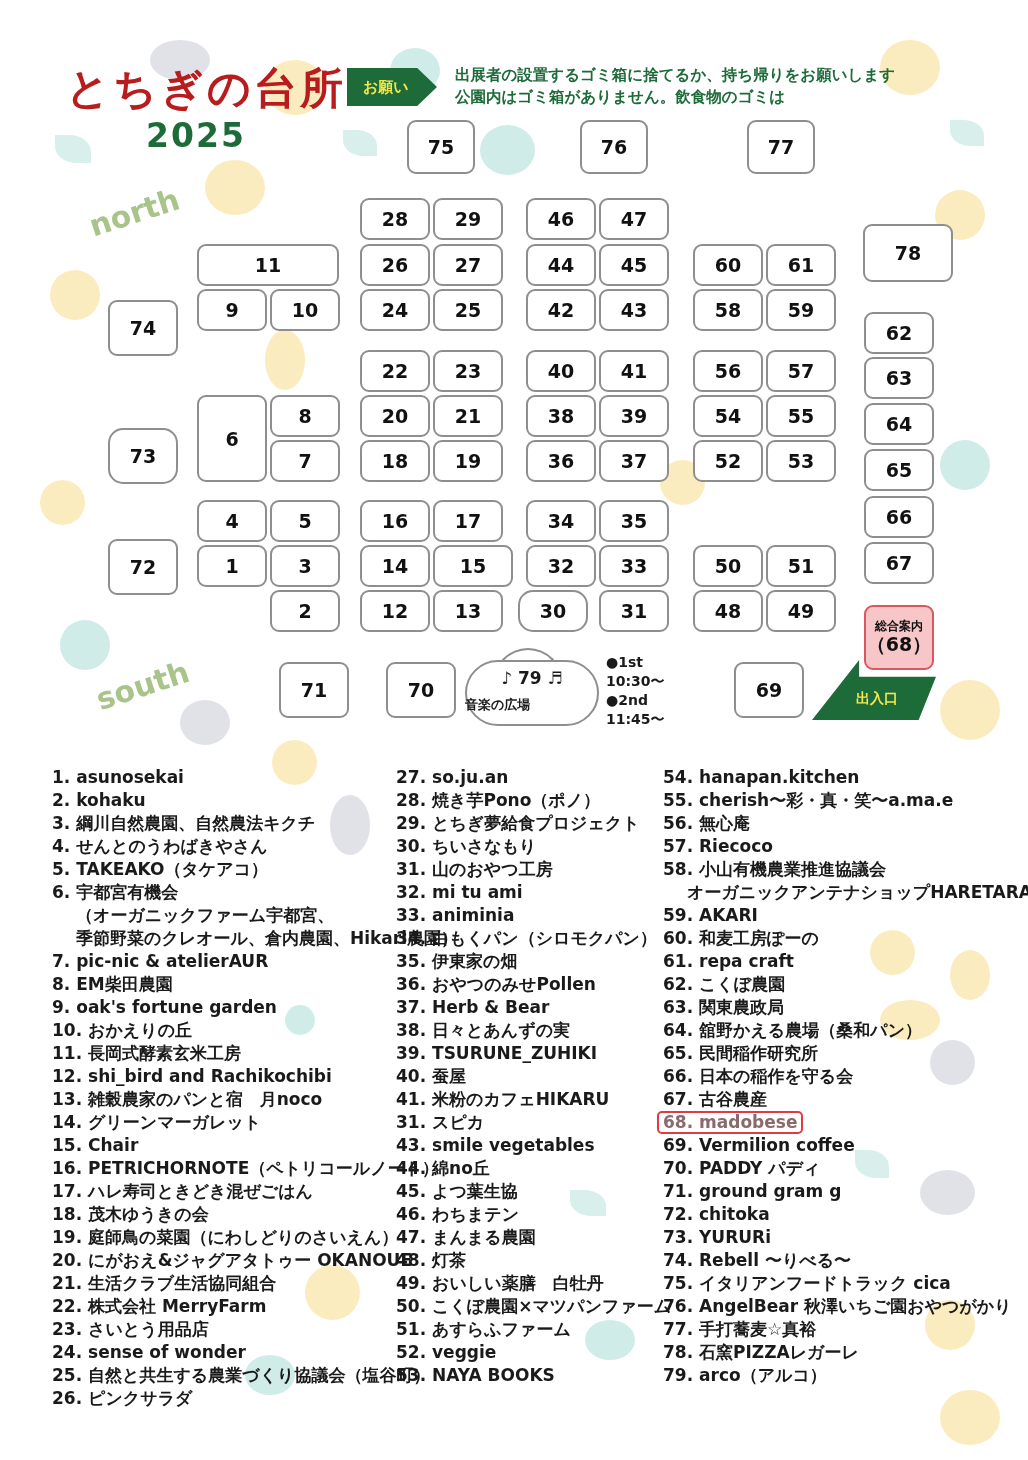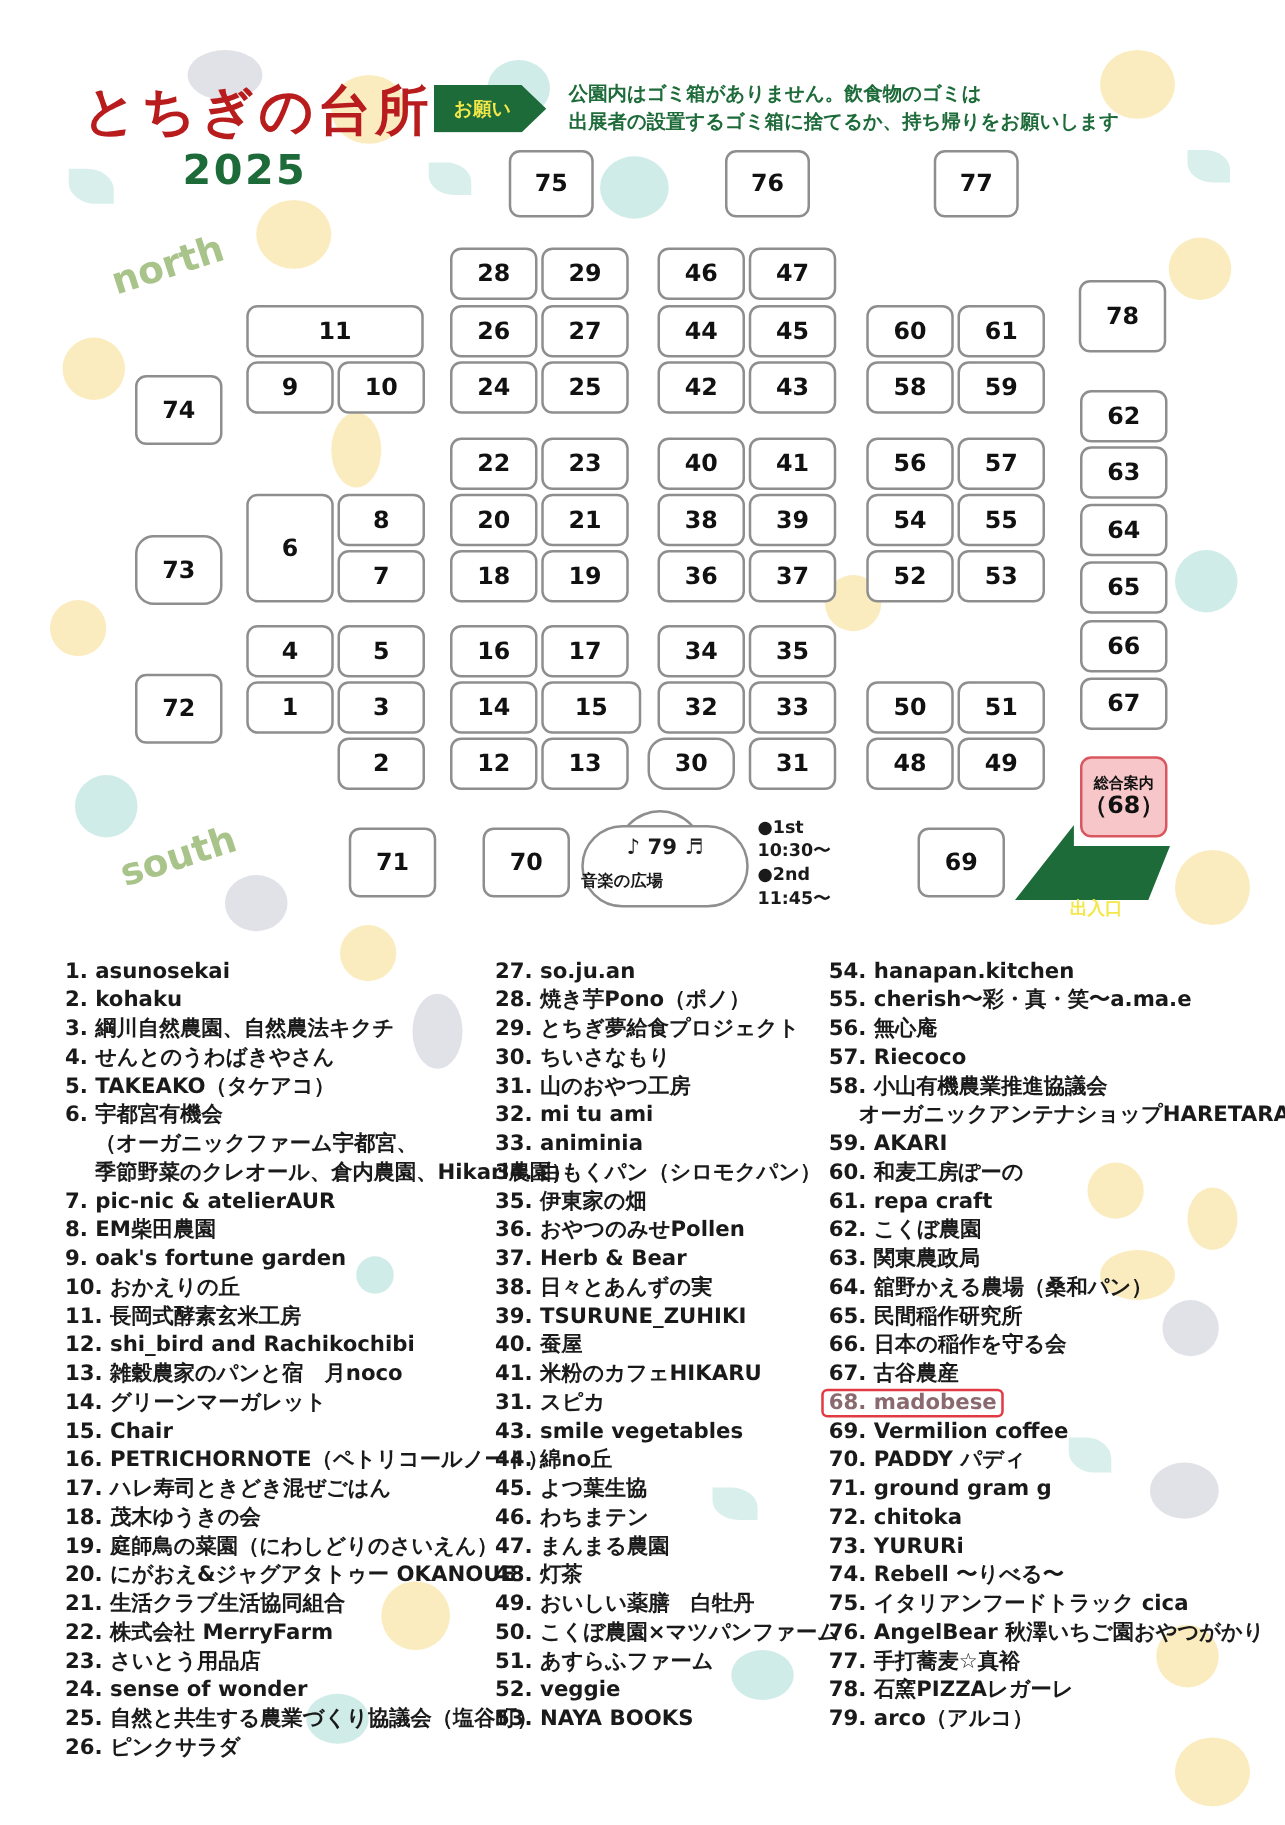--- a/index.html
+++ b/index.html
@@ -24,21 +24,21 @@
   .booth.info .l2{font-size:19px;}
   .cloud{position:absolute;left:465px;top:648px;width:134px;height:80px;z-index:2;}
   .cloud .shape{position:absolute;left:0;top:12px;width:134px;height:66px;border:2px solid #8e8e8e;border-radius:34px;background:#fff;box-sizing:border-box;}
   .cloud .bump{position:absolute;left:28px;top:0;width:70px;height:40px;border:2px solid #8e8e8e;border-bottom:none;border-radius:40px 40px 0 0;background:#fff;box-sizing:border-box;}
   .cloud .t1{position:absolute;left:0;top:20px;width:134px;text-align:center;font-size:17px;font-weight:bold;}
   .cloud .t2{position:absolute;left:0;top:48px;width:134px;text-align:left;font-size:13px;font-weight:bold;}
   .times{position:absolute;left:606px;top:653px;font-size:14px;font-weight:bold;line-height:19px;z-index:2;}
   .entrance{position:absolute;left:812px;top:660px;width:124px;height:60px;z-index:2;}
   .entrance .shape{position:absolute;left:0;top:0;width:124px;height:60px;background:#1e6b3a;
        clip-path:polygon(38% 0,38% 28%,100% 28%,86% 100%,0 100%);}
-  .entrance .lbl{position:absolute;left:44px;top:30px;font-size:14px;font-weight:bold;color:#f3e84a;margin-top:28px;}
+  .entrance .lbl{position:absolute;left:44px;top:30px;font-size:14px;font-weight:bold;color:#f3e84a;}
   .list{position:absolute;font-size:17px;font-weight:bold;line-height:23px;z-index:2;white-space:nowrap;}
   .list .item{display:block;}
   .list .item.sub{padding-left:24px;}
   .list .item.hl{color:#8a6a6e;border:2px solid #e23a44;border-radius:5px;padding:0 4px;margin-left:-6px;display:inline-block;line-height:19px;}
 </style>
 </head>
 <body>
 
 <div class="deco d-gry" style="left:150px;top:40px;width:60px;height:40px;"></div>
 <div class="deco d-yel" style="left:265px;top:60px;width:60px;height:55px;"></div>
@@ -71,43 +71,43 @@
 <div class="deco d-gry" style="left:920px;top:1170px;width:55px;height:45px;"></div>
 <div class="deco d-yel" style="left:925px;top:1300px;width:50px;height:50px;"></div>
 <div class="deco d-yel" style="left:940px;top:1390px;width:60px;height:55px;"></div>
 <div class="deco d-leaf" style="left:570px;top:1190px;width:36px;height:26px;"></div>
 <div class="deco d-blu" style="left:585px;top:1320px;width:50px;height:40px;"></div>
 
 <div class="title">とちぎの台所</div>
 <div class="year">2025</div>
 <div class="notice-tag">お願い</div>
 <div class="notice-text">
+  <div>出展者の設置するゴミ箱に捨てるか、持ち帰りをお願いします</div>
   <div>公園内はゴミ箱がありません。飲食物のゴミは</div>
-  <div>出展者の設置するゴミ箱に捨てるか、持ち帰りをお願いします</div>
 </div>
 
 <div class="compass" style="left:88px;top:195px;">north</div>
 <div class="compass" style="left:95px;top:668px;">south</div>
 
 <div id="booths">
     <div class="booth" style="left: 407px; top: 120px; width: 68px; height: 54px;">75</div>
     <div class="booth" style="left: 580px; top: 120px; width: 68px; height: 54px;">76</div>
     <div class="booth" style="left: 747px; top: 120px; width: 68px; height: 54px;">77</div>
     <div class="booth" style="left: 360px; top: 198px; width: 70px; height: 42px;">28</div>
     <div class="booth" style="left: 433px; top: 198px; width: 70px; height: 42px;">29</div>
     <div class="booth" style="left: 526px; top: 198px; width: 70px; height: 42px;">46</div>
     <div class="booth" style="left: 599px; top: 198px; width: 70px; height: 42px;">47</div>
     <div class="booth" style="left: 197px; top: 244px; width: 142px; height: 42px;">11</div>
     <div class="booth" style="left: 360px; top: 244px; width: 70px; height: 42px;">26</div>
     <div class="booth" style="left: 433px; top: 244px; width: 70px; height: 42px;">27</div>
     <div class="booth" style="left: 526px; top: 244px; width: 70px; height: 42px;">44</div>
     <div class="booth" style="left: 599px; top: 244px; width: 70px; height: 42px;">45</div>
     <div class="booth" style="left: 693px; top: 244px; width: 70px; height: 42px;">60</div>
     <div class="booth" style="left: 766px; top: 244px; width: 70px; height: 42px;">61</div>
-    <div class="booth" style="left: 863px; top: 224px; width: 70px; height: 58px;">78</div>
+    <div class="booth" style="left: 863px; top: 224px; width: 90px; height: 58px;">78</div>
     <div class="booth" style="left: 197px; top: 289px; width: 70px; height: 42px;">9</div>
     <div class="booth" style="left: 270px; top: 289px; width: 70px; height: 42px;">10</div>
     <div class="booth" style="left: 360px; top: 289px; width: 70px; height: 42px;">24</div>
     <div class="booth" style="left: 433px; top: 289px; width: 70px; height: 42px;">25</div>
     <div class="booth" style="left: 526px; top: 289px; width: 70px; height: 42px;">42</div>
     <div class="booth" style="left: 599px; top: 289px; width: 70px; height: 42px;">43</div>
     <div class="booth" style="left: 693px; top: 289px; width: 70px; height: 42px;">58</div>
     <div class="booth" style="left: 766px; top: 289px; width: 70px; height: 42px;">59</div>
     <div class="booth" style="left: 108px; top: 300px; width: 70px; height: 56px;">74</div>
     <div class="booth" style="left: 864px; top: 312px; width: 70px; height: 42px;">62</div>

